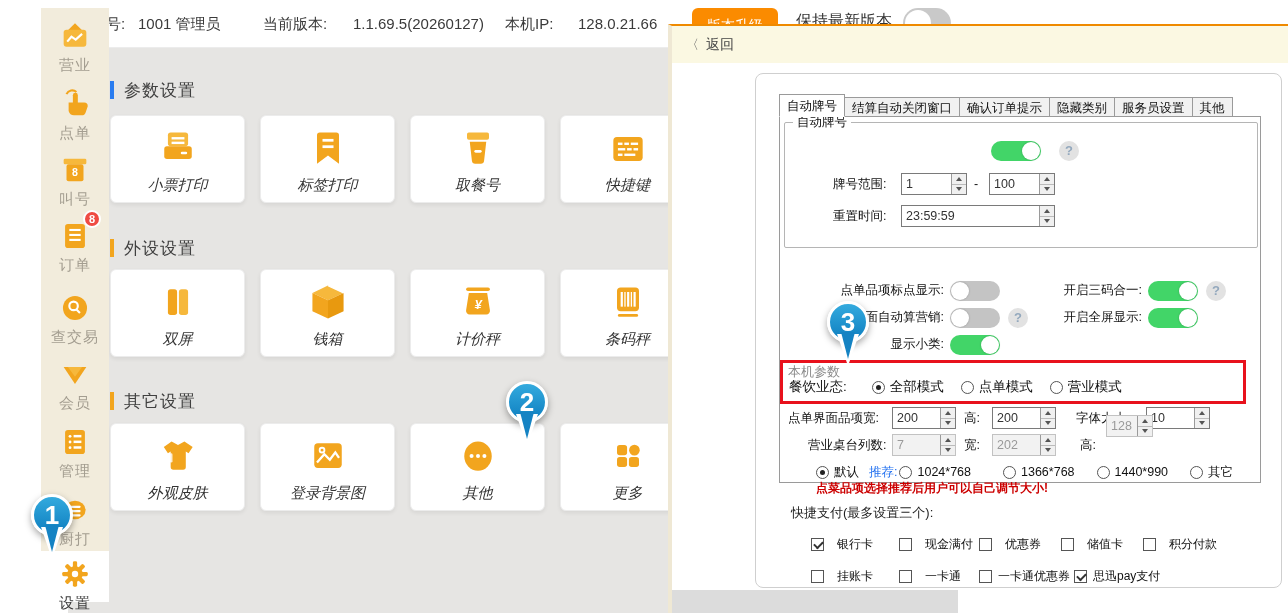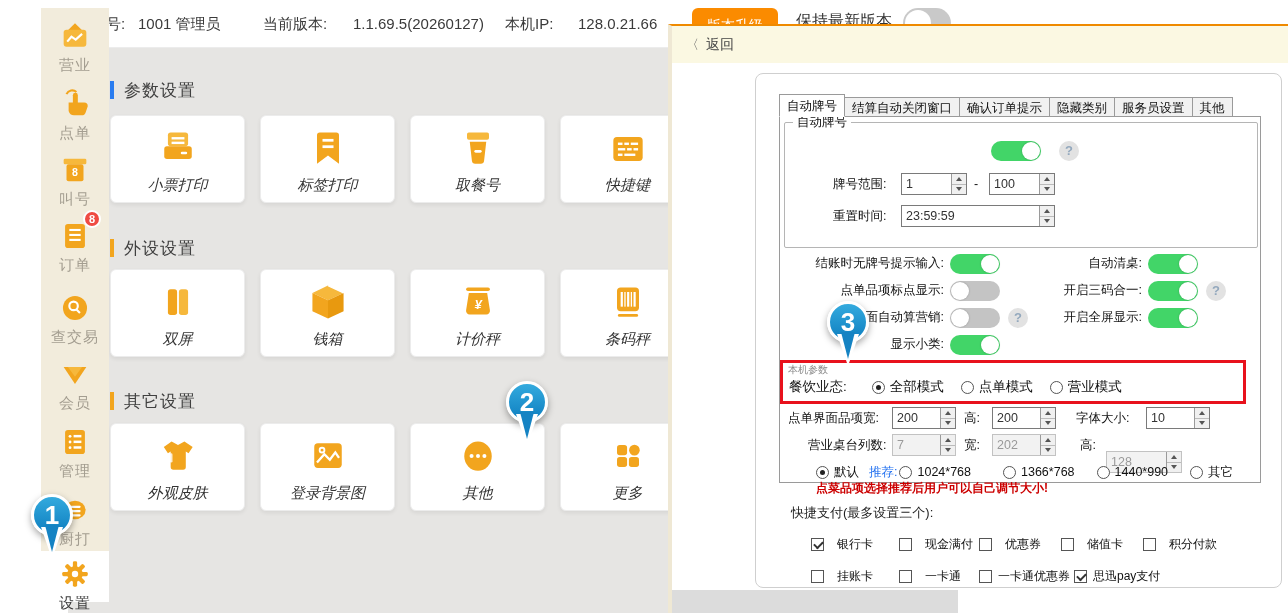--- a/index.html
+++ b/index.html
@@ -83,21 +83,21 @@
     transform:translate(-50%,-50%); border-left:3px solid transparent; border-right:3px solid transparent; }
   .spin .sb-up::after { border-bottom:4px solid #555; }
   .spin .sb-dn::after { border-top:4px solid #555; }
   .spin.disabled { background:#f2f2f2; border-color:#c2c2c2; }
   .spin.disabled .spin-val { color:#9a9a9a; }
 
   .swrow { position:absolute; left:0; width:482px; height:22px; }
   .swlab { position:absolute; font-size:12.5px; color:#111; line-height:20px; text-align:right; white-space:nowrap; }
 
   .redbox { position:absolute; left:0; top:243px; width:466px; height:44px; border:3px solid #e8111c; }
-  .redbox .caption { position:absolute; left:5px; top:0px; font-size:10px; color:#8a8a8a; }
+  .redbox .caption { position:absolute; left:5px; top:0px; font-size:13px; color:#8a8a8a; }
   .bizrow { position:absolute; left:6px; top:15px; display:flex; align-items:center; font-size:13.5px; color:#111; }
   .radio { display:inline-block; width:13px; height:13px; border:1px solid #555; border-radius:50%;
     background:#fff; position:relative; vertical-align:-2px; cursor:pointer; }
   .radio.sel::after { content:""; position:absolute; left:3px; top:3px; width:5px; height:5px;
     border-radius:50%; background:#222; }
   .rlabel { margin:0 0 0 5px; }
   .blue-text { color:#1f6ff0; }
   .warning { position:absolute; left:36px; top:363px; font-size:12px; font-weight:bold; color:#cc0000; }
 
   .qp-title { position:absolute; left:35px; top:430px; font-size:13px; color:#222; }
@@ -445,30 +445,20 @@
           <span class="flabel" style="left:48px;top:82px">重置时间:</span>
           <span class="spin" style="left:116px;top:82px;width:154px">
             <span class="spin-val">23:59:59</span>
             <span class="spin-btns">
                 <span class="sb-up"></span>
                 <span class="sb-dn"></span>
               </span>
           </span>
         </div>
 
-        <div class="swrow" style="top:136px">
-          <span class="swlab" style="left:0;width:164px">结账时无牌号提示输入:</span>
-          <span class="switch on" style="left:170px;top:1px">
-              <span class="knob"></span>
-            </span>
-          <span class="swlab" style="left:240px;width:122px">自动清桌:</span>
-          <span class="switch on" style="left:368px;top:1px">
-              <span class="knob"></span>
-            </span>
-        </div>
         <div class="swrow" style="top:163px">
           <span class="swlab" style="left:0;width:164px">点单品项标点显示:</span>
           <span class="switch off" style="left:170px;top:1px">
               <span class="knob"></span>
             </span>
           <span class="swlab" style="left:240px;width:122px">开启三码合一:</span>
           <span class="switch on" style="left:368px;top:1px">
               <span class="knob"></span>
             </span>
           <span class="help" style="left:426px;top:1px">?</span>
@@ -539,21 +529,21 @@
         </span>
         <span class="flabel" style="left:184px;top:317px">宽:</span>
         <span class="spin disabled" style="left:212px;top:317px;width:64px">
           <span class="spin-val">202</span>
           <span class="spin-btns">
               <span class="sb-up"></span>
               <span class="sb-dn"></span>
             </span>
         </span>
         <span class="flabel" style="left:300px;top:317px">高:</span>
-        <span class="spin disabled" style="left:326px;top:334px;width:76px">
+        <span class="spin disabled" style="left:326px;top:298px;width:47px">
           <span class="spin-val">128</span>
           <span class="spin-btns">
               <span class="sb-up"></span>
               <span class="sb-dn"></span>
             </span>
         </span>
 
         <div class="flabel" style="left:36px;top:344px;display:flex;align-items:center">
           <span class="radio sel"></span>
           <span class="rlabel">默认</span>

